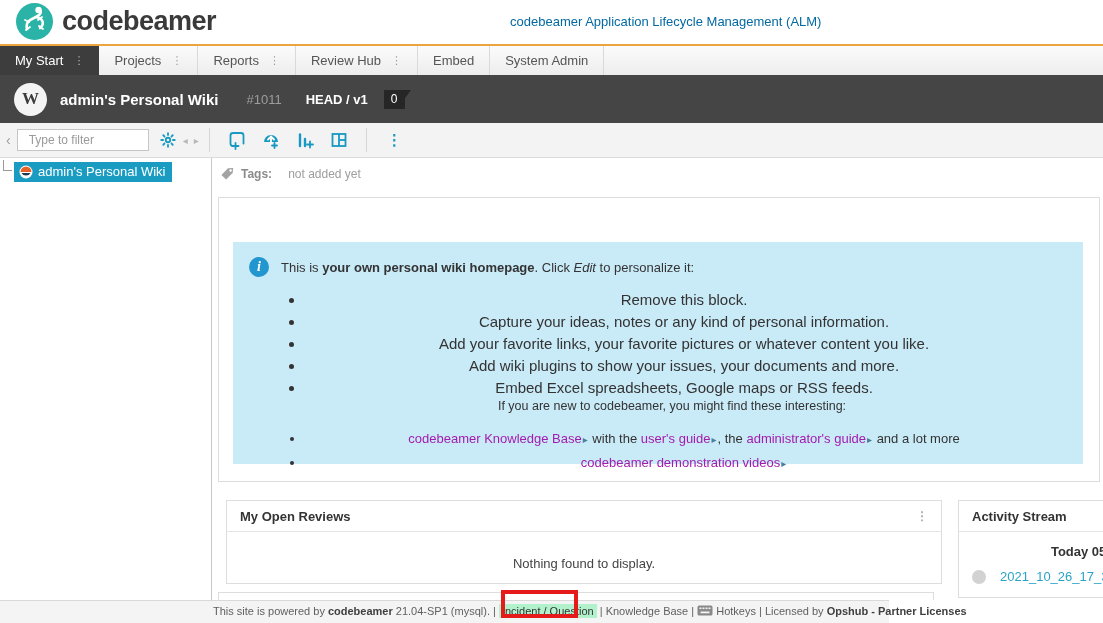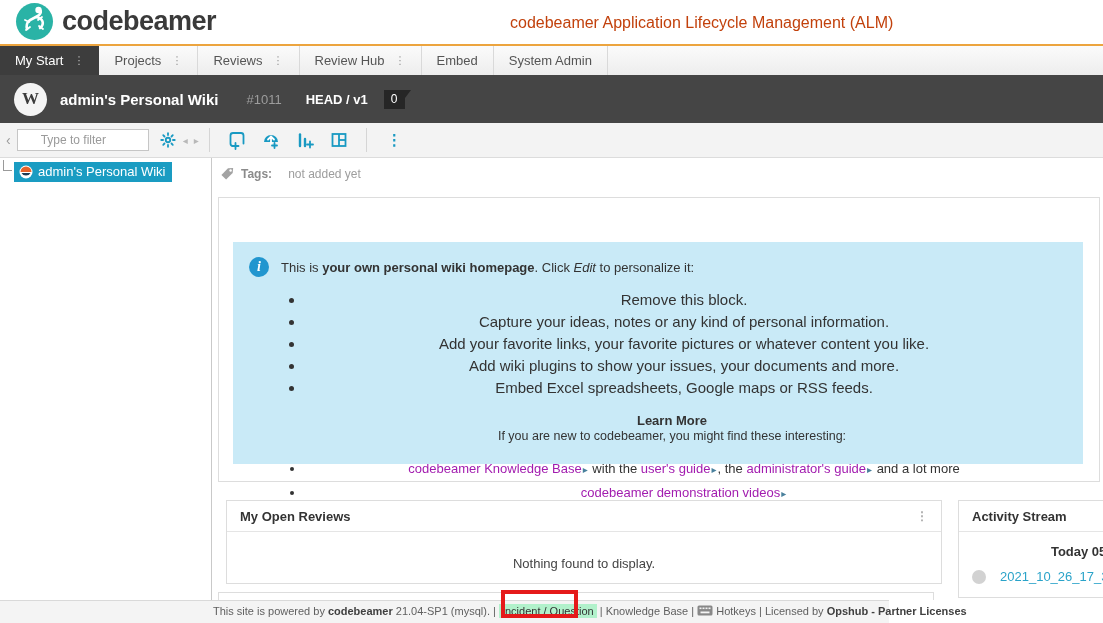--- a/index.html
+++ b/index.html
@@ -6,21 +6,21 @@
   html,body { width:1103px; height:623px; overflow:hidden; background:#fff;
     font-family:"Liberation Sans", sans-serif; }
   #app { position:relative; width:1103px; height:623px; overflow:hidden; background:#fff; }
 
   
   .top-header { position:absolute; left:0; top:0; width:1103px; height:44px; background:#fff; }
   .logo-wrap { position:absolute; left:16px; top:3px; display:flex; align-items:center; }
   .logo-circle { width:37px; height:37px; border-radius:50%; background:#2ab3a6;
     display:flex; align-items:center; justify-content:center; }
   .brand-text { margin-left:9px; font-size:27px; font-weight:bold; color:#3a3a3a; letter-spacing:-0.5px; }
-  .tagline { position:absolute; left:510px; top:14px; font-size:16px; color:#c2410c; white-space:nowrap; }
+  .tagline { position:absolute; left:510px; top:14px; font-size:13px; color:#0369a1; white-space:nowrap; }
 
   
   .tab-bar { position:absolute; left:0; top:44px; width:1103px; height:31px;
     background:linear-gradient(#fbfbfb,#ededed); border-top:2px solid #eca43e; display:flex;text-align:center; }
   .tab { height:29px; display:flex; align-items:center; padding:0 15px; font-size:13px;
     color:#555; border-right:1px solid #d9d9d9; cursor:default; background:transparent; gap:10px; }
   .tab .dots { font-size:11px; color:#999; letter-spacing:0; }
   .tab.active { background:#3d3d3d; color:#fff; border-right:none; }
   .tab.active .dots { color:#bbb; }
 
@@ -36,21 +36,21 @@
   .count-badge { margin-left:16px; background:#262626; color:#fff; font-size:12px;
     padding:2px 7px 3px; position:relative; }
   .count-badge:after { content:""; position:absolute; right:-6px; top:0;
     border-left:6px solid #262626; border-bottom:8px solid transparent; }
 
   
   .toolbar { position:absolute; left:0; top:123px; width:1103px; height:35px; background:#f3f3f3;
     border-bottom:1px solid #dcdcdc; display:flex; align-items:center; }
   .collapse-chevron { color:#9a9a9a; font-size:14px; margin:0 6px 0 6px; cursor:pointer; }
   .filter-input { width:132px; height:22px; border:1px solid #c6c6c6; background:#fff;
-    font-size:12px; padding:0 23px; font-family:"Liberation Sans", sans-serif; color:#333; }
+    font-size:12px; padding:0 11px; font-family:"Liberation Sans", sans-serif; color:#333; }
   .filter-input::placeholder { color:#9a9a9a; }
   .gear-btn { margin-left:10px; cursor:pointer; display:flex; align-items:center; }
   .mini-arrow { color:#b8b8b8; font-size:10px; margin-left:6px; cursor:pointer; }
   .tb-divider { width:1px; height:24px; background:#d5d5d5; margin:0 10px; }
   .tb-icon { margin:0 7px; cursor:pointer; display:flex; align-items:center; }
   .kebab-teal { color:#1899c2; font-size:15px; font-weight:bold; margin:0 10px; cursor:pointer; }
 
   
   .tree-panel { position:absolute; left:0; top:158px; width:212px; bottom:23px; background:#fff;
     border-right:1px solid #c9c9c9; }
@@ -138,21 +138,21 @@
   <div class="tab-bar">
     <div class="tab active">
       <span>My Start</span>
       <span class="dots">⋮</span>
     </div>
     <div class="tab">
       <span>Projects</span>
       <span class="dots">⋮</span>
     </div>
     <div class="tab">
-      <span>Reviews</span>
+      <span>Reports</span>
       <span class="dots">⋮</span>
     </div>
     <div class="tab">
       <span>Review Hub</span>
       <span class="dots">⋮</span>
     </div>
     <div class="tab">
       <span>Embed</span>
     </div>
     <div class="tab">
@@ -259,21 +259,20 @@
             <span>This is </span><b>your own personal wiki homepage</b><span>. Click </span><i>Edit</i><span> to personalize it:</span>
           </span>
         </div>
         <ul class="info-bullets">
           <li>Remove this block.</li>
           <li>Capture your ideas, notes or any kind of personal information.</li>
           <li>Add your favorite links, your favorite pictures or whatever content you like.</li>
           <li>Add wiki plugins to show your issues, your documents and more.</li>
           <li>Embed Excel spreadsheets, Google maps or RSS feeds.</li>
         </ul>
-        <div class="learn-more-title">Learn More</div>
         <div class="learn-more-intro">If you are new to codebeamer, you might find these interesting:</div>
         <ul class="link-bullets">
           <li>
             <span class="wlink">codebeamer Knowledge Base</span><span class="larrow">▸</span><span> with the </span><span class="wlink">user's guide</span><span class="larrow">▸</span><span>, the </span><span class="wlink">administrator's guide</span><span class="larrow">▸</span><span> and a lot more</span>
           </li>
           <li>
             <span class="wlink">codebeamer demonstration videos</span><span class="larrow">▸</span>
           </li>
         </ul>
       </div>

